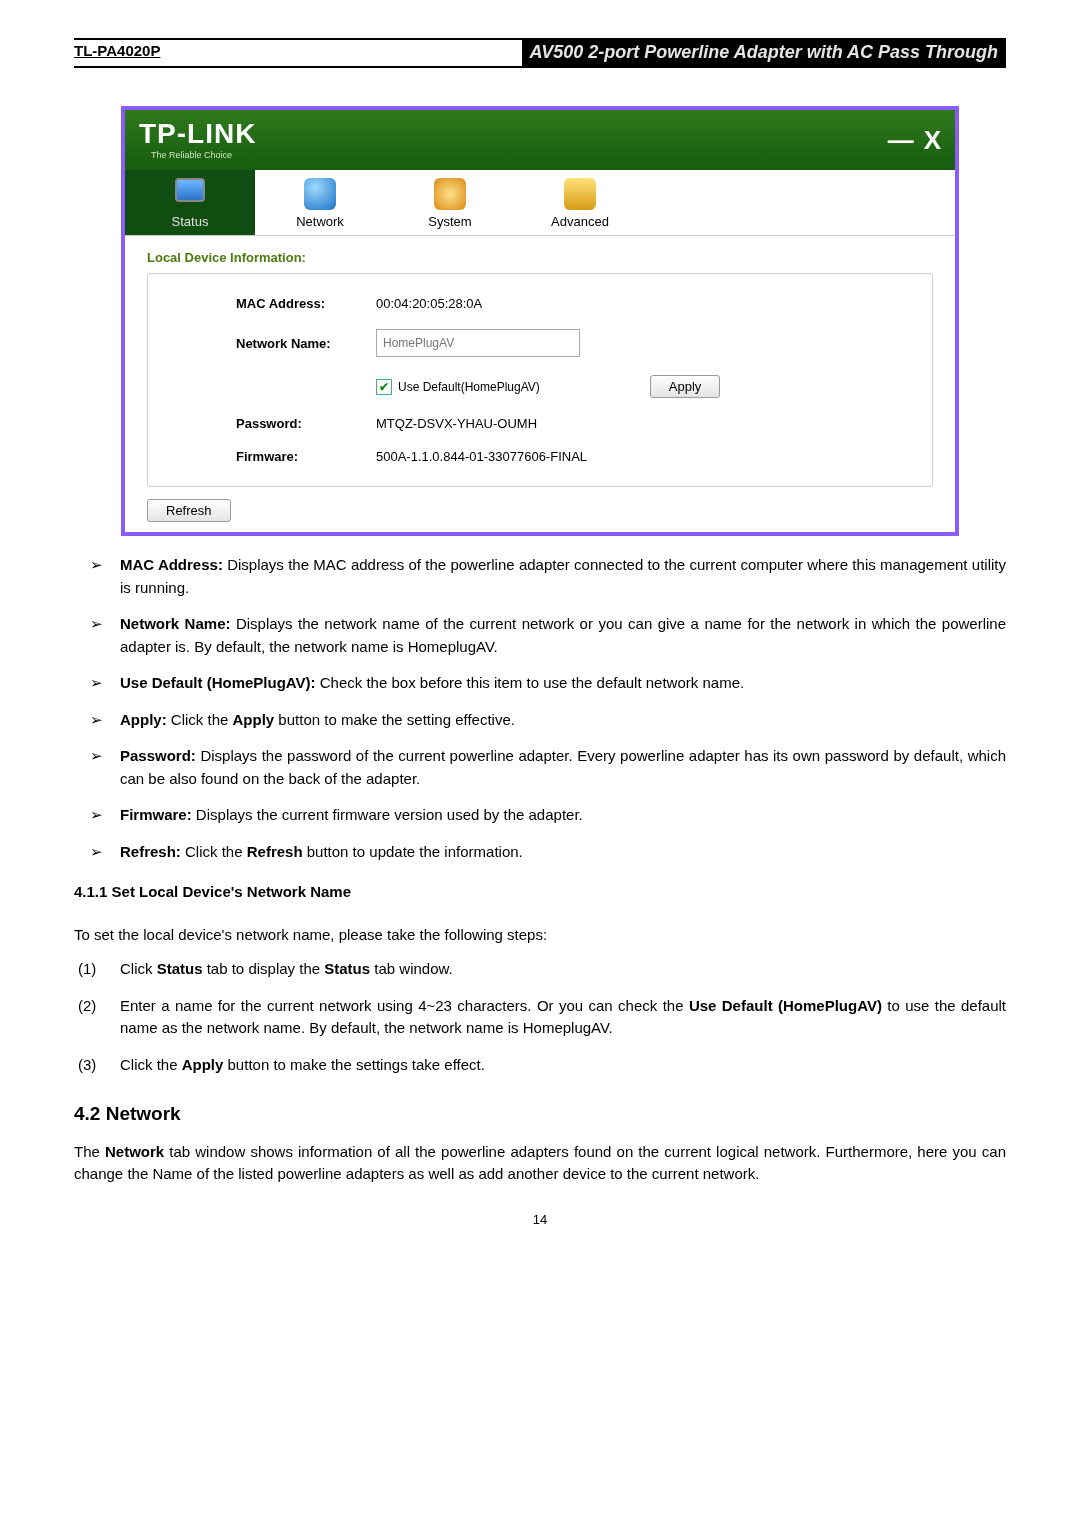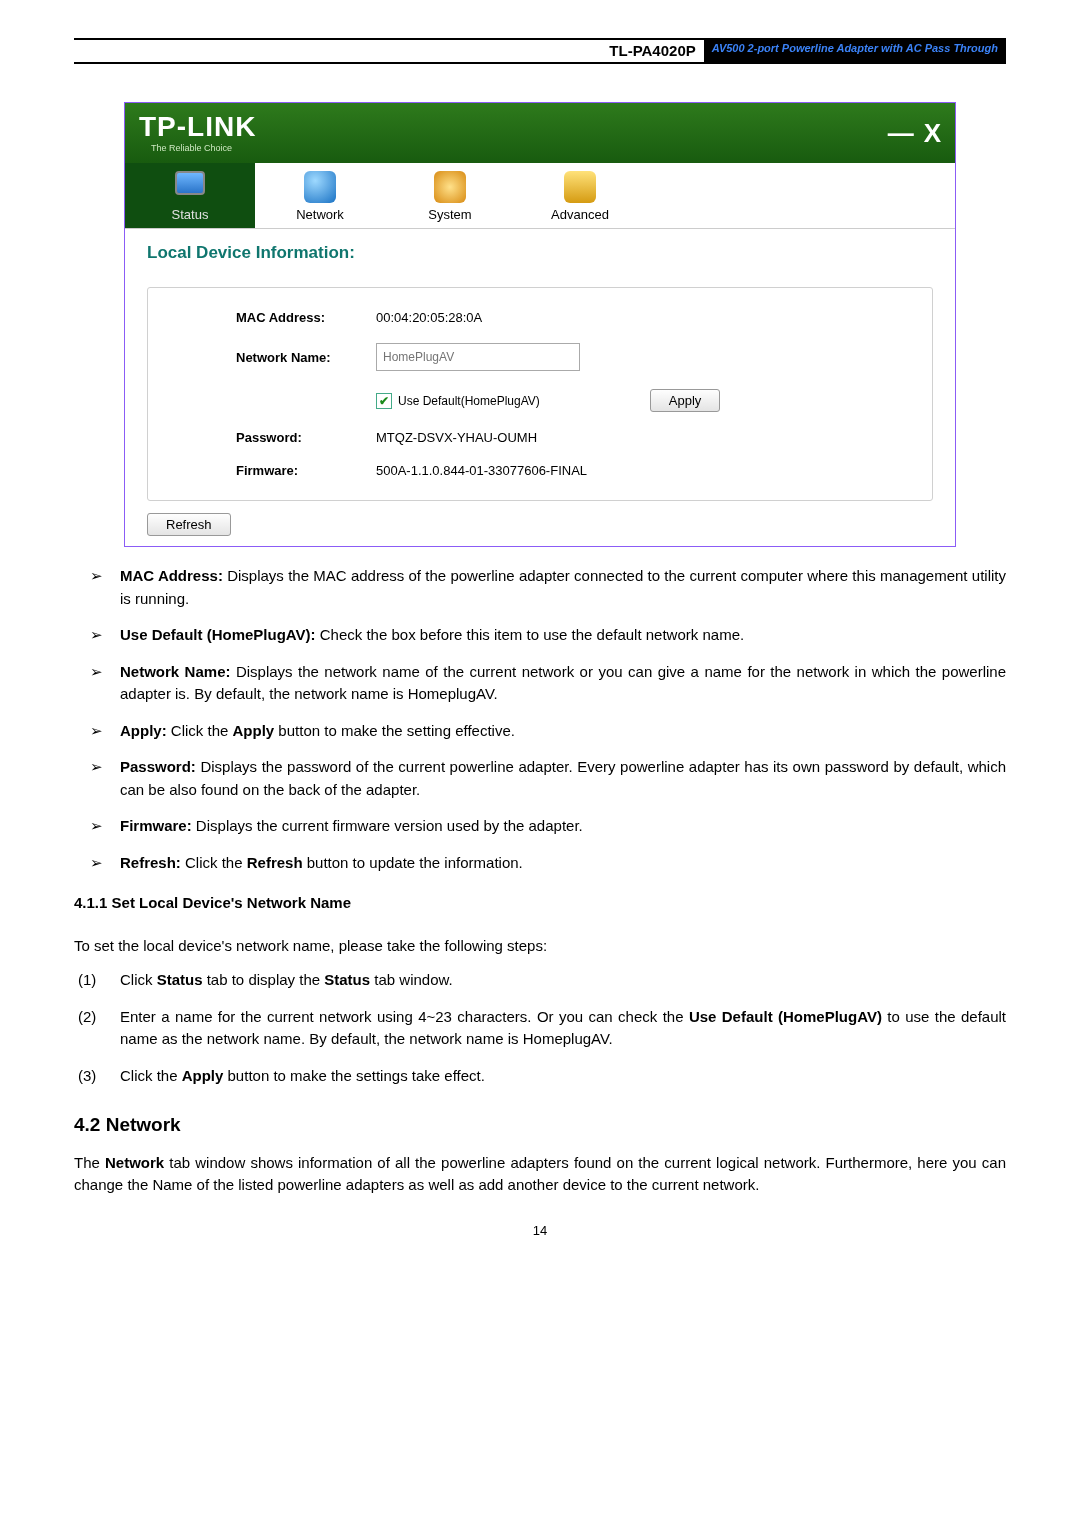--- a/index.html
+++ b/index.html
@@ -1,39 +1,39 @@
 <!DOCTYPE html>
 <html><head>
 <meta charset="utf-8">
 <style>
   body{margin:0;background:#fff;font-family:Arial,Helvetica,sans-serif;color:#000;font-size:15px;}
   .sheet{width:1080px;margin:0 auto;background:#fff;padding:38px 74px 30px 74px;box-sizing:border-box;position:relative;}
   .hr-top,.hr-bottom{border:none;border-top:2px solid #000;margin:0;}
-  .header-line{display:flex;justify-content:flex-end;align-items:stretch;margin-top:-2px;}
+  .header-line{display:flex;justify-content:space-between;align-items:stretch;margin-top:-2px;text-decoration:underline;}
   .model{font-weight:bold;font-family:Arial,Helvetica,sans-serif;font-size:15px;padding:4px 8px 4px 0;color:#000;}
-  .title-bar{background:#000;color:#3b82f6;font-weight:bold;font-style:italic;font-size:11px;padding:4px 8px;}
+  .title-bar{background:#000;color:#e5e5e5;font-weight:bold;font-style:italic;font-size:18px;padding:4px 8px;}
   .hr-bottom{margin-top:-1px;}
   
-  .shot{margin:38px auto 0 auto;width:830px;border:1px solid #8b5cf6;background:#fff;font-family:Tahoma,Arial,sans-serif;}
+  .shot{margin:38px auto 0 auto;width:830px;border:4px solid #8b5cf6;background:#fff;font-family:Tahoma,Arial,sans-serif;}
   .shot-head{background:linear-gradient(#2e7a1c,#185b0f);height:60px;display:flex;align-items:center;justify-content:space-between;padding:0 14px;}
   .logo-block{color:#fff;}
   .logo-text{font-size:28px;font-weight:bold;letter-spacing:1px;line-height:1;}
   .logo-sub{font-size:9px;color:#cde8c0;margin-top:2px;margin-left:12px;}
   .win-ctrl{display:flex;gap:10px;color:#fff;font-size:26px;font-weight:bold;}
   .tabs{display:flex;background:#fff;border-bottom:1px solid #ccc;}
   .tab{width:130px;text-align:center;padding:8px 0 6px 0;font-size:13px;}
   .tab.active{background:#0f4e10;color:#e0e0e0;}
   .tab .ic{width:32px;height:32px;margin:0 auto 4px auto;display:block;border-radius:6px;}
   .ic-status{background:linear-gradient(#6fb7ff,#2a74c9);border:2px solid #888;border-radius:4px;width:26px;height:20px;}
   .ic-status-stand{width:10px;height:4px;background:#888;margin:0 auto;}
   .ic-net{background:radial-gradient(circle at 35% 30%,#9ed9ff,#1a72c4);border-radius:50%;width:30px;height:30px;}
   .ic-adv{width:28px;height:28px;background:linear-gradient(#ffe27a,#d59b12);border-radius:4px 4px 0 0;}
   .ic-sys{width:30px;height:30px;background:radial-gradient(circle,#ffe18a,#d88b13);border-radius:50%;}
   .section{padding:14px 22px;}
-  .sec-title{color:#0f766e;font-weight:bold;font-size:17px;margin-bottom:24px;}
+  .sec-title{color:#4d7c0f;font-weight:bold;font-size:13px;margin-bottom:8px;}
   .info-box{border:1px solid #d0d0d0;border-radius:3px;padding:22px 18px 22px 18px;font-size:13px;}
   .row{display:flex;align-items:center;margin-bottom:18px;}
   .lab{width:210px;font-weight:bold;padding-left:70px;box-sizing:border-box;}
   .val{}
   .txtin{width:190px;height:22px;border:1px solid #aaa;background:#fff;color:#0f766e;padding:2px 6px;font-size:12px;}
   .chk-row{display:flex;align-items:center;gap:6px;font-size:12px;}
   .chk{width:14px;height:14px;border:1px solid #4a8;background:#fff;display:inline-flex;align-items:center;justify-content:center;color:#1a8a1a;font-size:12px;font-weight:bold;}
   .btn{border:1px solid #999;background:linear-gradient(#fefefe,#e4e4e4);padding:3px 18px;font-size:13px;border-radius:3px;}
   .refresh-wrap{padding:0 22px 14px 22px;}
   
@@ -121,22 +121,22 @@
       </div>
     </div>
     <div class="refresh-wrap">
       <span class="btn">Refresh</span>
     </div>
   </div>
 
   <div class="content">
     <ul class="arrow">
       <li><span class="bold">MAC Address:</span><span> Displays the MAC address of the powerline adapter connected to the current computer where this management utility is running.</span></li>
+      <li><span class="bold">Network Name:</span><span> Displays the network name of the current network or you can give a name for the network in which the powerline adapter is. By default, the network name is HomeplugAV.</span></li>
       <li><span class="bold">Use Default (HomePlugAV):</span><span> Check the box before this item to use the default network name.</span></li>
-      <li><span class="bold">Network Name:</span><span> Displays the network name of the current network or you can give a name for the network in which the powerline adapter is. By default, the network name is HomeplugAV.</span></li>
       <li><span class="bold">Apply:</span><span> Click the </span><span class="bold">Apply</span><span> button to make the setting effective.</span></li>
       <li><span class="bold">Password:</span><span> Displays the password of the current powerline adapter. Every powerline adapter has its own password by default, which can be also found on the back of the adapter.</span></li>
       <li><span class="bold">Firmware:</span><span> Displays the current firmware version used by the adapter.</span></li>
       <li><span class="bold">Refresh:</span><span> Click the </span><span class="bold">Refresh</span><span> button to update the information.</span></li>
     </ul>
 
     <div class="sec-h">4.1.1 Set Local Device's Network Name</div>
     <p style="margin:0 0 12px 0;">To set the local device's network name, please take the following steps:</p>
     <ul class="steps">
       <li><span class="num">(1)</span><span>Click </span><span class="bold">Status</span><span> tab to display the </span><span class="bold">Status</span><span> tab window.</span></li>

